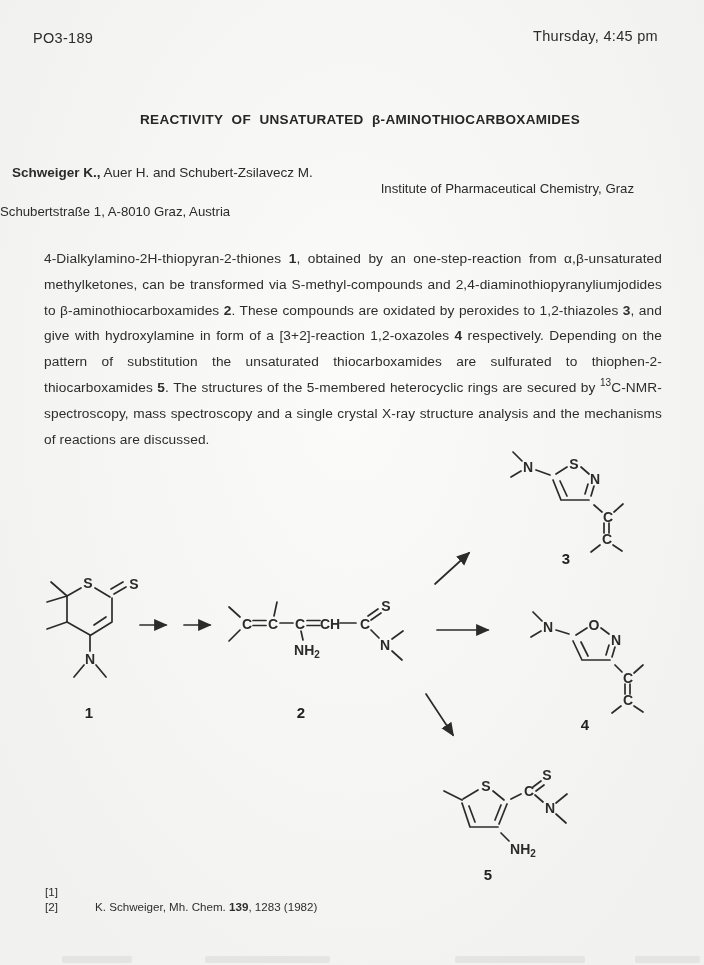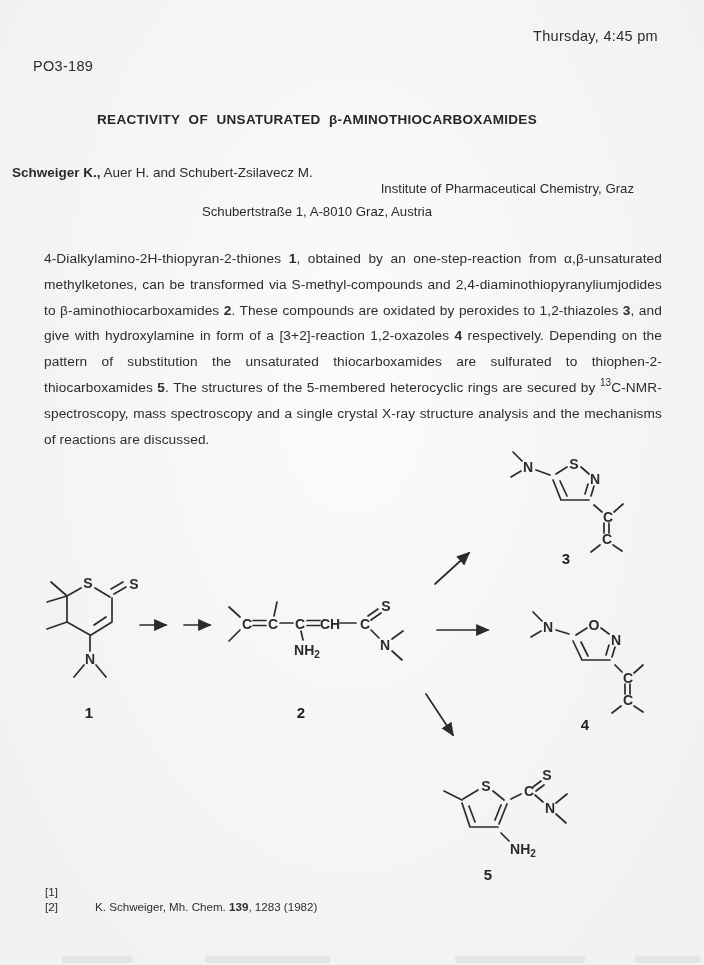--- a/index.html
+++ b/index.html
@@ -9,30 +9,30 @@
     font-family:"Liberation Sans", sans-serif;
     -webkit-font-smoothing:antialiased;
   }
   .page{
     position:relative;width:704px;height:965px;overflow:hidden;
     background:
       radial-gradient(ellipse at 50% 40%, rgba(255,255,255,0.55), rgba(0,0,0,0.02) 85%),
       #f6f6f4;
     color:#2b2b2b;
   }
-  .hdr-left{position:absolute;top:30px;left:33px;font-size:14.5px;letter-spacing:0.3px;margin-top:28px;}
+  .hdr-left{position:absolute;top:30px;left:33px;font-size:14.5px;letter-spacing:0.3px;}
   .hdr-right{position:absolute;top:28px;right:46px;font-size:14.5px;letter-spacing:0.3px;}
   .title{
     position:absolute;top:112px;left:0;width:634px;margin:0;
     text-align:center;font-size:13.5px;font-weight:bold;
-    letter-spacing:0.3px;word-spacing:4.5px;color:#262626;
+    letter-spacing:0.3px;word-spacing:4.5px;color:#262626;padding-left:43px;
   }
   .authors{position:absolute;top:157px;left:4px;width:634px;margin:8px;text-align:left;font-size:13.5px;}
   .affil1{position:absolute;top:181px;left:0;width:634px;margin:0;text-align:right;font-size:13.2px;}
-  .affil2{position:absolute;top:204px;left:0;width:634px;margin:0;text-align:center;font-size:13.2px;}
+  .affil2{position:absolute;top:204px;left:0;width:634px;margin:0;font-size:13.2px;}
   .abstract{
     position:absolute;top:246px;left:44px;width:618px;margin:0;
     font-size:13.7px;line-height:25.8px;text-align:justify;
     letter-spacing:0.1px;color:#2d2d2d;
   }
   .abstract b{font-weight:bold;}
   .abstract sup{font-size:10px;vertical-align:super;line-height:0;}
   .scheme{position:absolute;top:440px;left:0;width:704px;height:450px;}
   .scheme line, .scheme path.bond{stroke:#2b2b2b;stroke-width:1.7;stroke-linecap:round;fill:none;}
   .scheme text{

